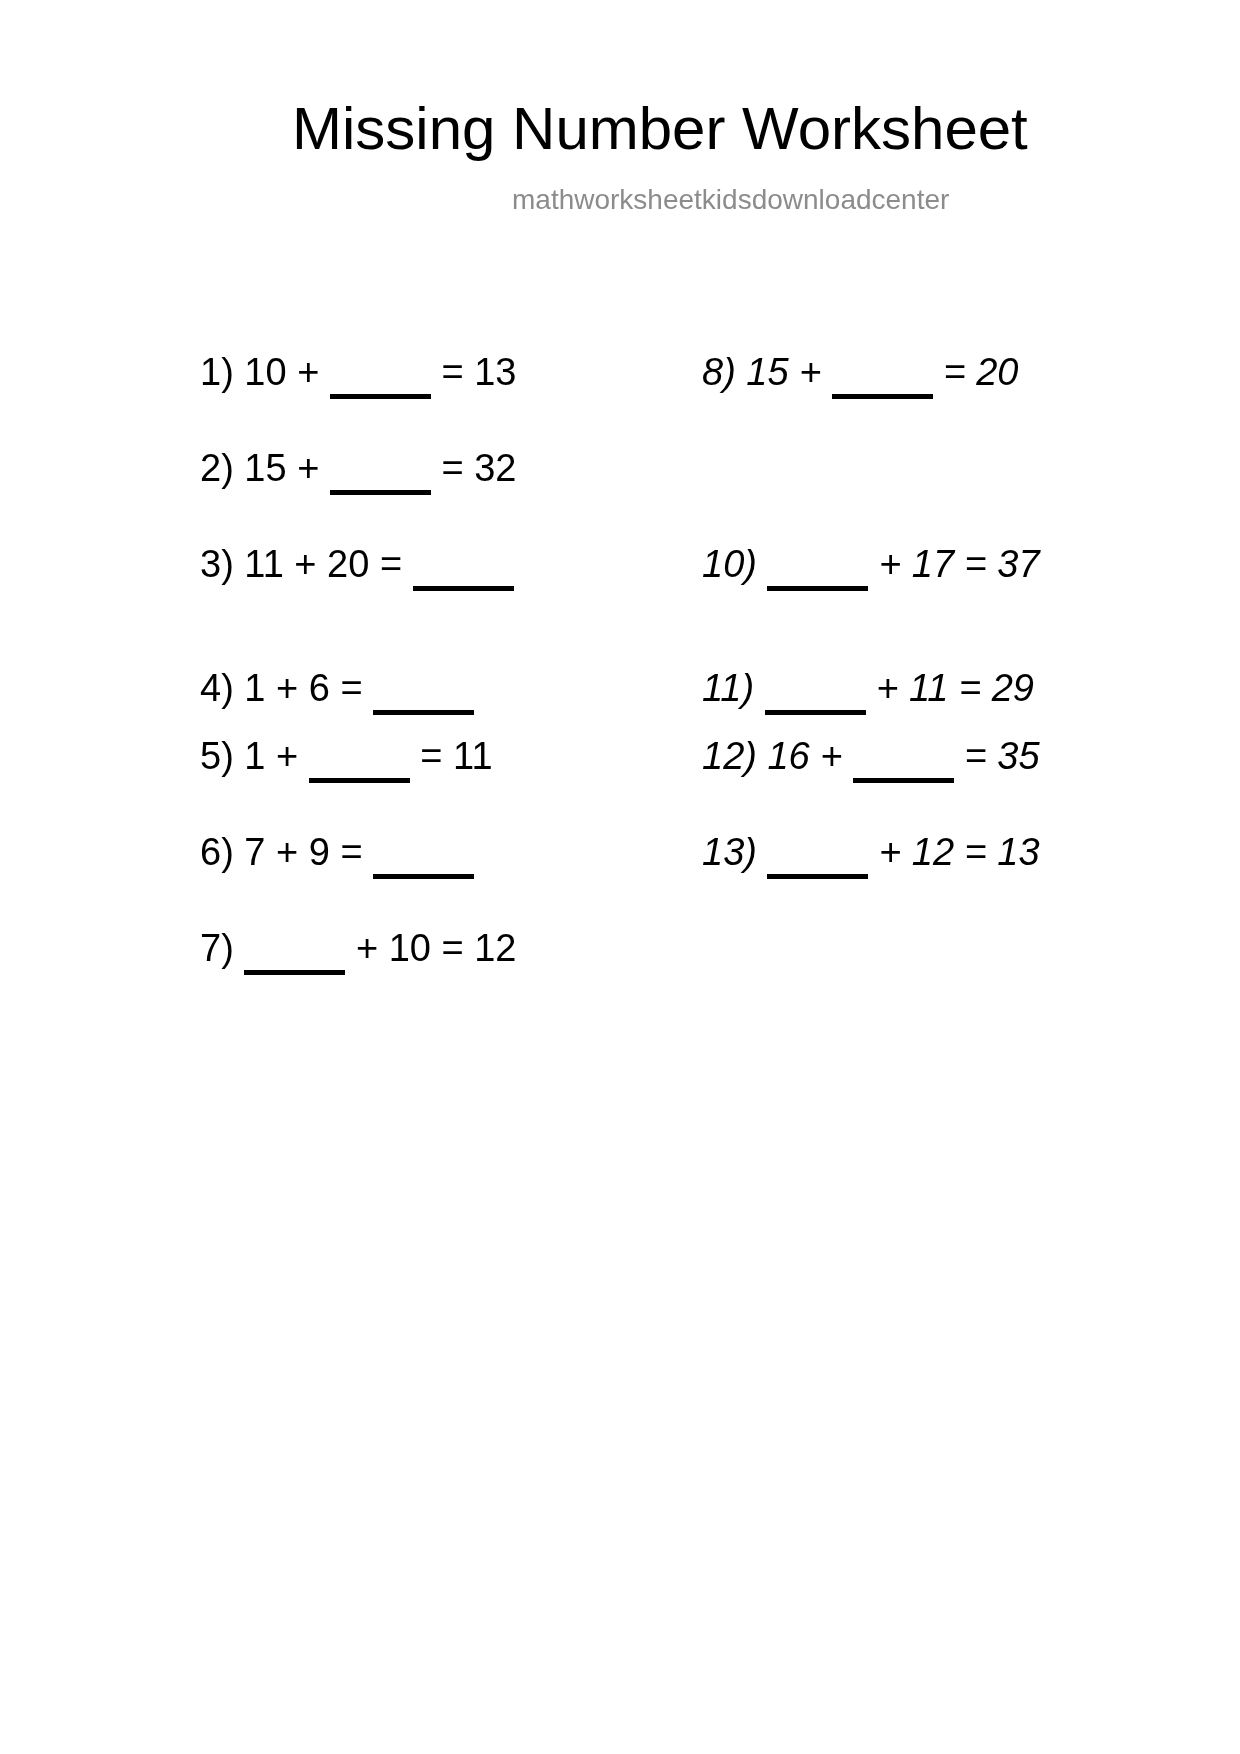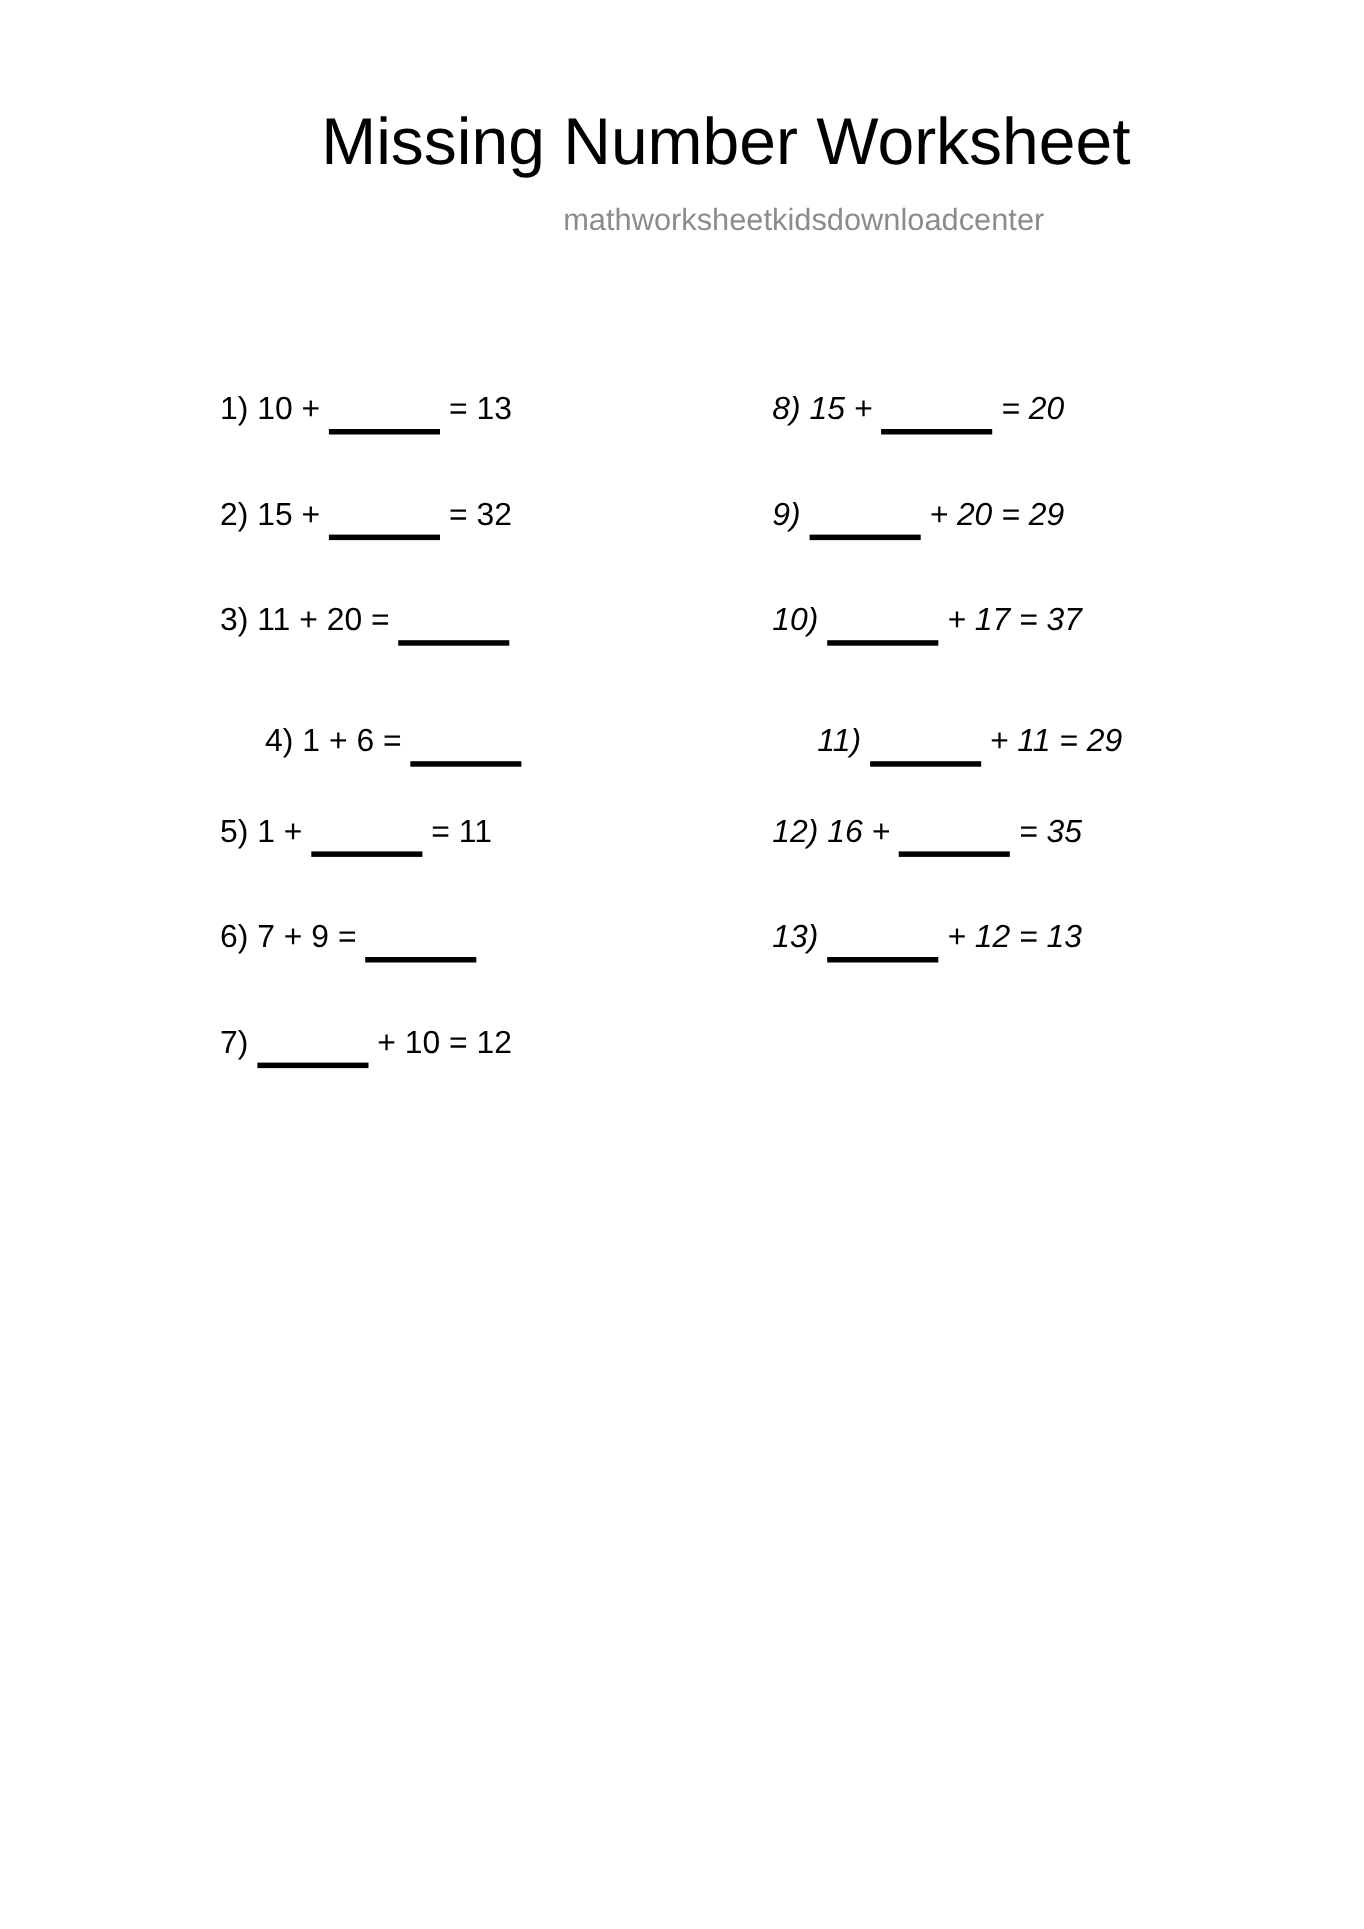--- a/index.html
+++ b/index.html
@@ -31,31 +31,31 @@
     left: 512px;
     top: 178px;
     font-size: 28px;
     line-height: 44px;
     font-weight: 400;
     color: #8c8c8c;
     white-space: nowrap;
   }
   .problem {
     position: absolute;
-    font-size: 29px;
+    font-size: 38px;
     line-height: 44px;
     white-space: pre;
     color: #000000;
   }
   .col-left  { left: 200px; }
   .col-right { left: 702px; font-style: italic; }
   .r0 { top: 350px; }
   .r1 { top: 446px; }
   .r2 { top: 542px; }
-  .r3 { top: 652px; margin-left: 41px; }
+  .r3 { top: 666px; }
   .r4 { top: 734px; }
   .r5 { top: 830px; }
   .r6 { top: 926px; }
   .blank {
     display: inline-block;
     width: 101px;
     height: 0;
     border-bottom: 5px solid #000000;
     vertical-align: -14px;
   }
@@ -77,21 +77,20 @@
   <div class="problem col-left r3"><span>4) 1 + 6 = </span><span class="blank"></span><span></span></div>
 
   <div class="problem col-left r4"><span>5) 1 + </span><span class="blank"></span><span> = 11</span></div>
 
   <div class="problem col-left r5"><span>6) 7 + 9 = </span><span class="blank"></span><span></span></div>
 
   <div class="problem col-left r6"><span>7) </span><span class="blank"></span><span> + 10 = 12</span></div>
 
   <div class="problem col-right r0"><span>8) 15 + </span><span class="blank"></span><span> = 20</span></div>
 
-  <div class="problem col-right r1"><span>9) </span><span class="blank"></span><span> + 20 = 29</span></div>
 
   <div class="problem col-right r2"><span>10) </span><span class="blank"></span><span> + 17 = 37</span></div>
 
   <div class="problem col-right r3"><span>11) </span><span class="blank"></span><span> + 11 = 29</span></div>
 
   <div class="problem col-right r4"><span>12) 16 + </span><span class="blank"></span><span> = 35</span></div>
 
   <div class="problem col-right r5"><span>13) </span><span class="blank"></span><span> + 12 = 13</span></div>
 
 </div>

